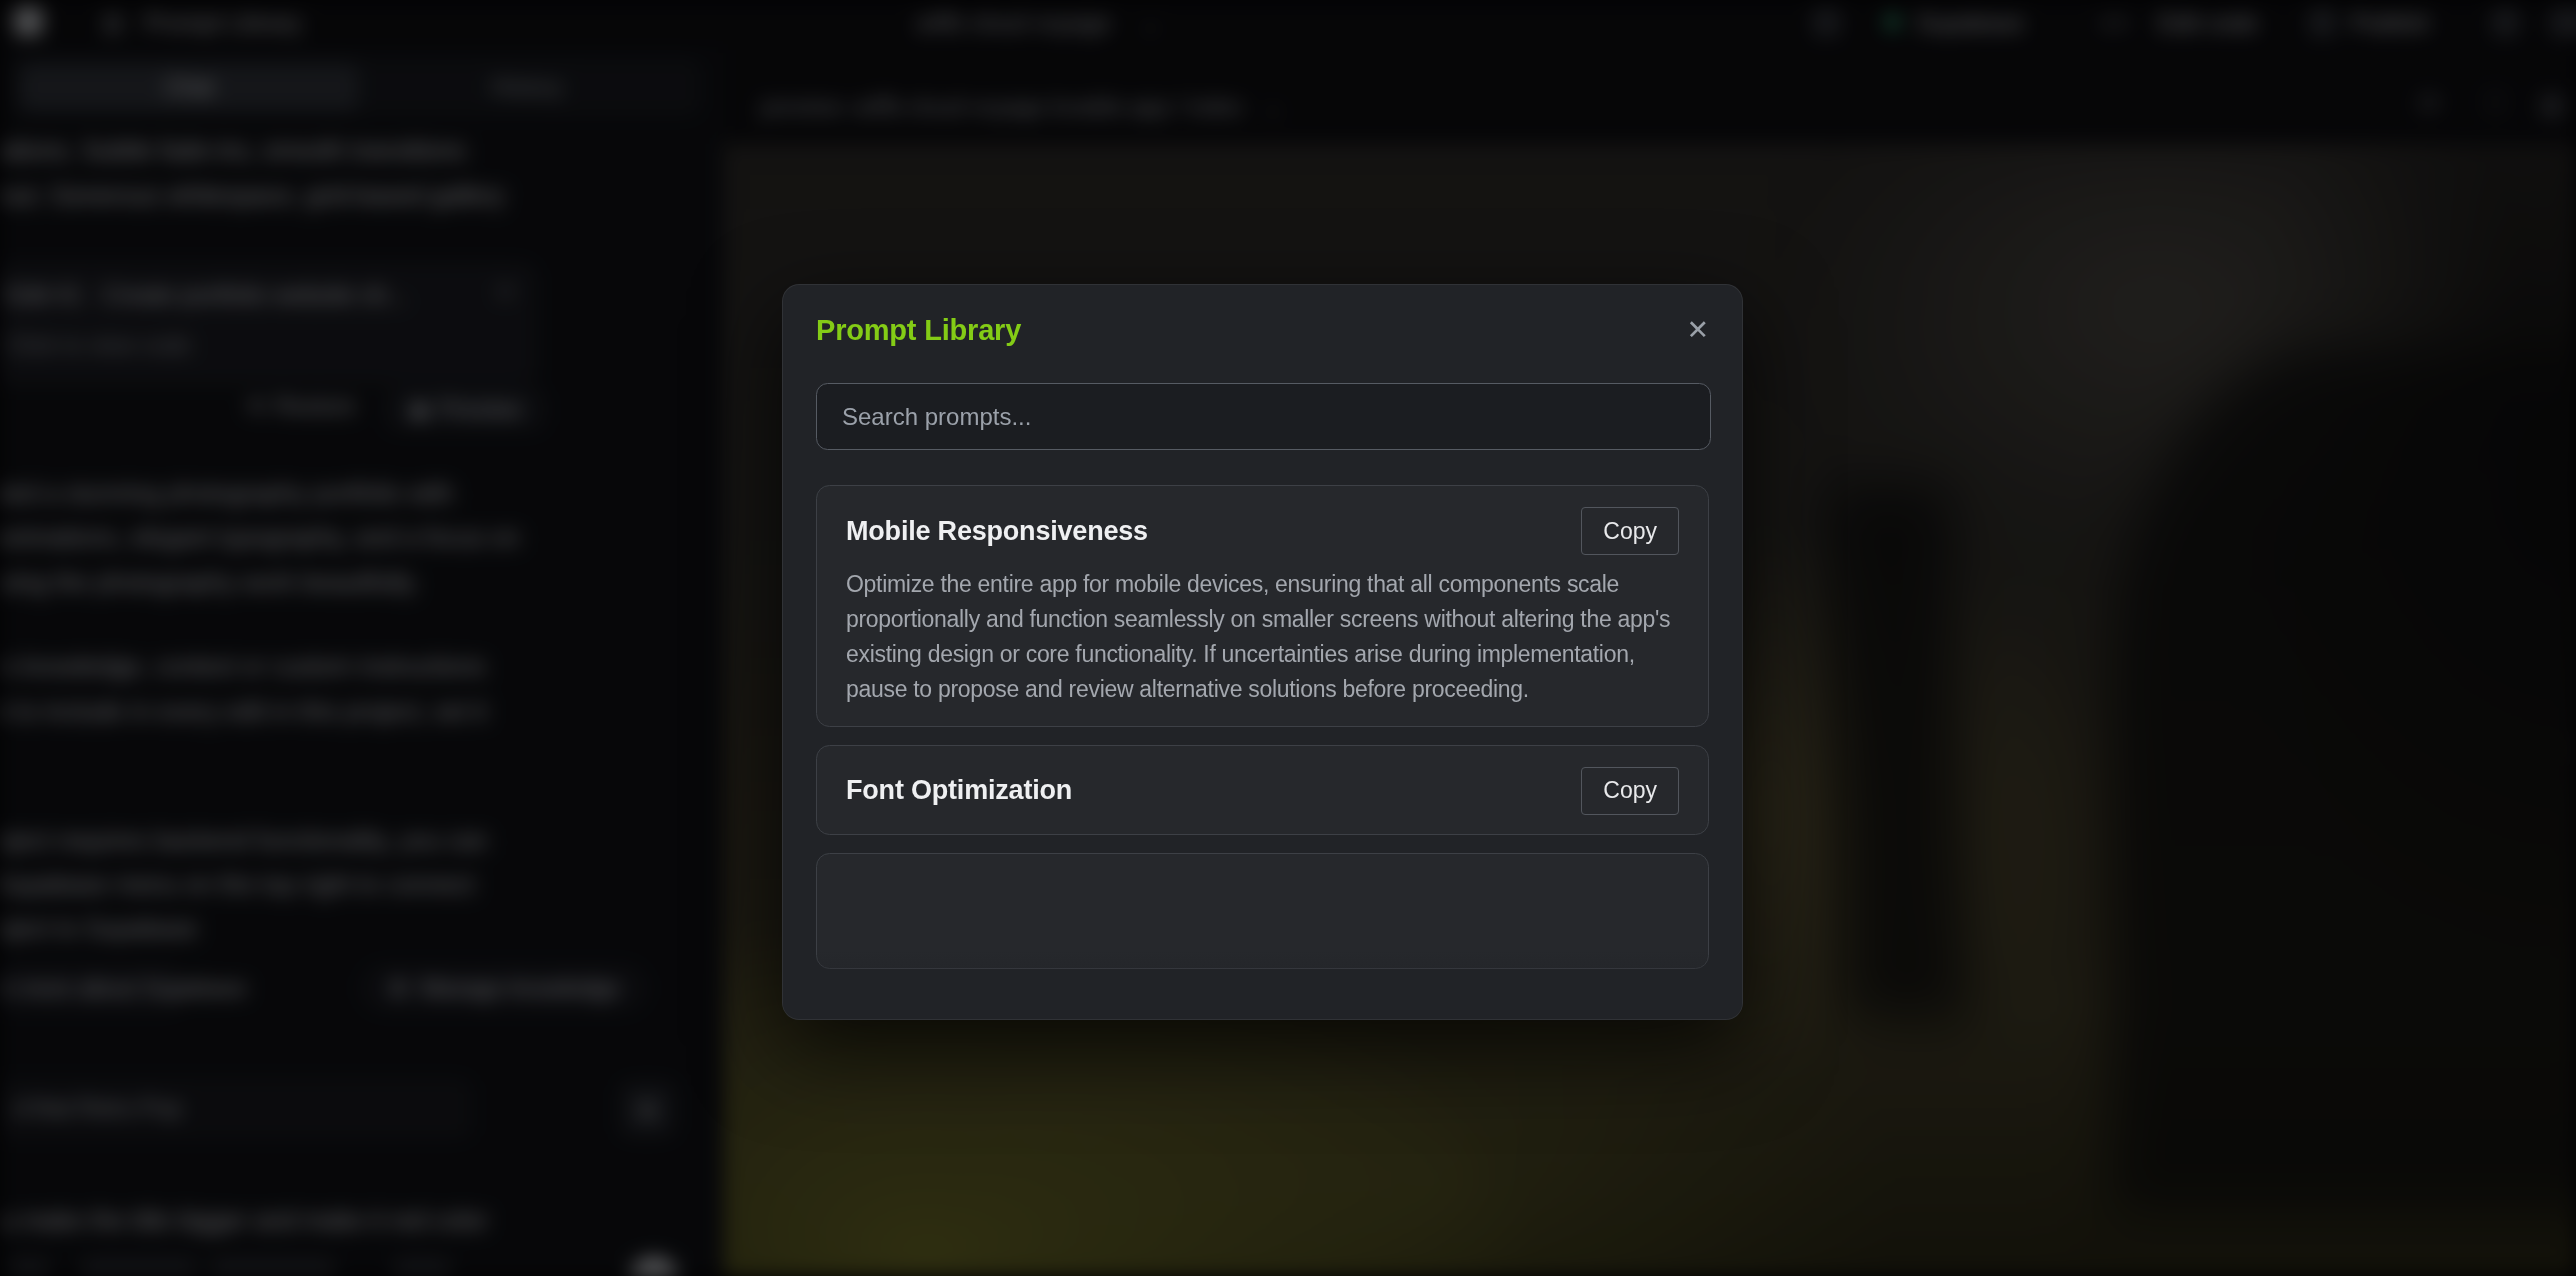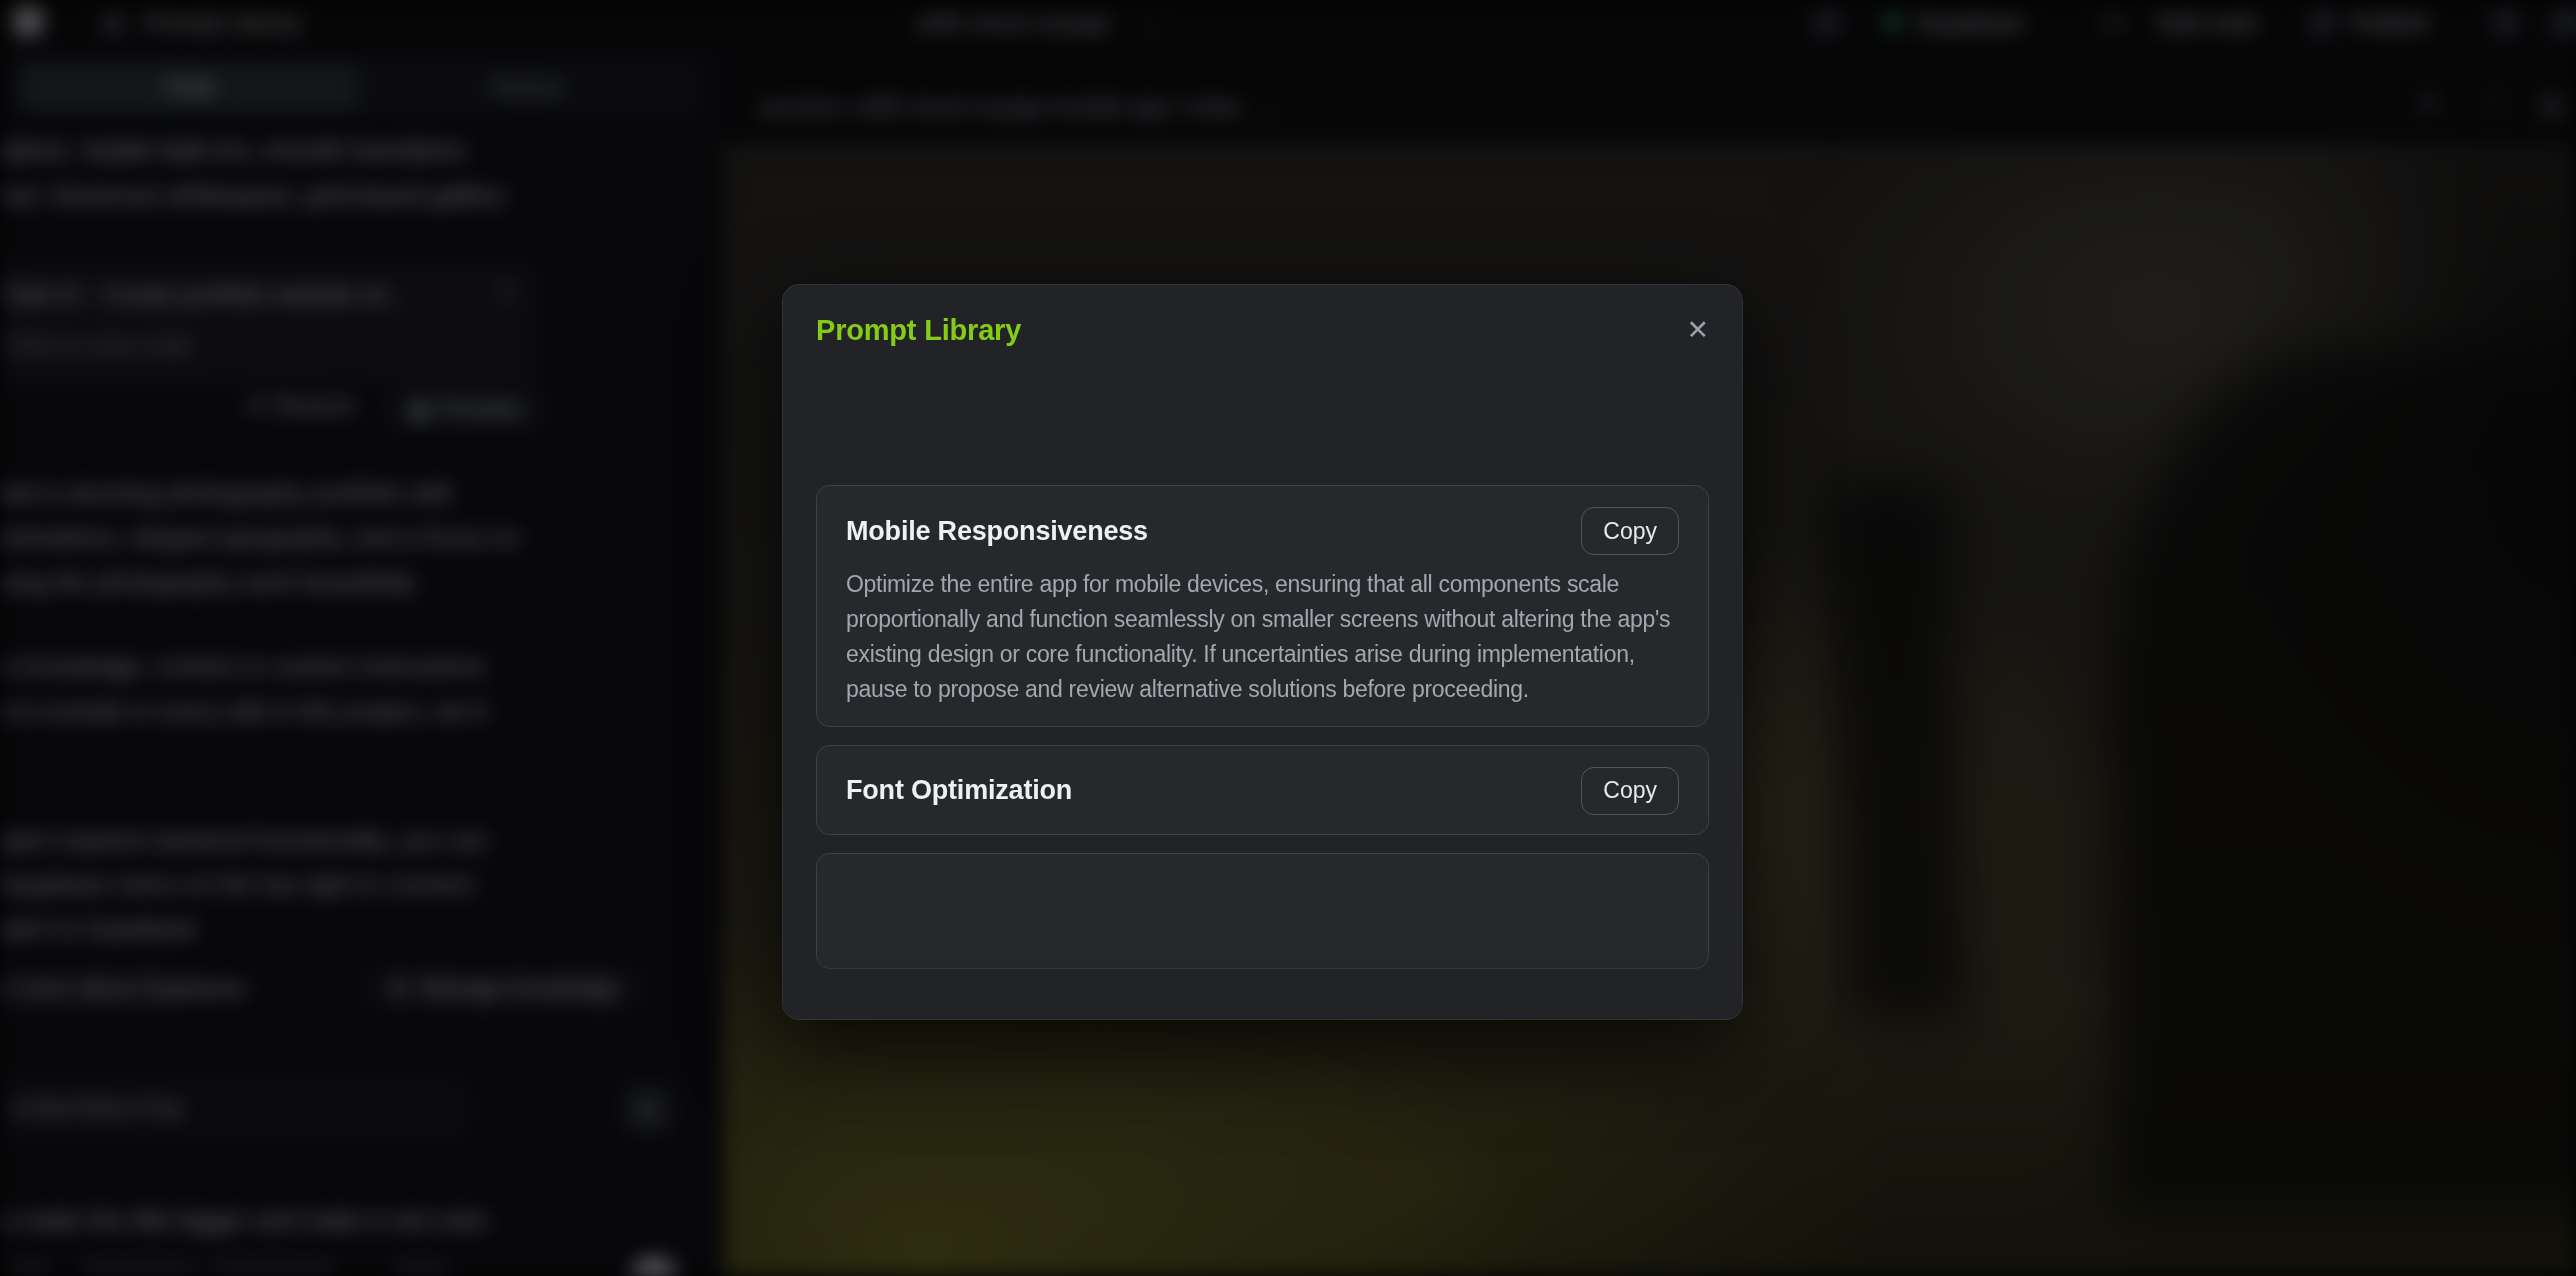--- a/index.html
+++ b/index.html
@@ -96,21 +96,21 @@
                   background:#1b1d21; border:1.4px solid #565b63; border-radius:11.6px;
                   padding:0 25px; font-size:24px; color:#e8e9ea; width:895px;
                   font-family:"Liberation Sans", sans-serif; outline:none; }
   .modal-search::placeholder { color:#9ba1aa; }
   .modal-list { position:absolute; left:33px; right:33px; top:200px; bottom:0; }
   .pcard { background:#26282c; border:1px solid #3d4046; border-radius:13.5px;
            padding:21px 29px 19px 29px; margin-bottom:18.3px; }
   .pcard-head { display:flex; align-items:center; justify-content:space-between; height:48px; }
   .pcard-title { font-size:27px; font-weight:700; letter-spacing:-0.2px; color:#eff0f2; }
   .copy-btn { min-width:92px; height:48px; background:transparent; border:1px solid #52565d;
-              border-radius:13px; color:#e8e9eb; font-size:23px; padding:0 21px;
+              border-radius:4px; color:#e8e9eb; font-size:23px; padding:0 21px;
               font-family:"Liberation Sans", sans-serif; cursor:pointer; }
   .pcard-desc { margin-top:11.6px; font-size:23px; letter-spacing:-0.3px; line-height:35px;
                 color:#a3a7ae; }
   .pcard.stub { height:116px; }
   .modal-fade { position:absolute; left:0; right:0; bottom:0; height:69px; pointer-events:none;
                 background:linear-gradient(180deg, rgba(33,35,39,0), #212327 85%); }
 </style>
 </head>
 <body>
 
@@ -215,20 +215,21 @@
 
   <div class="panel-handle">›</div>
 </div>
 
 <div class="dim"></div>
 
 <div class="modal">
   <div class="modal-title">Prompt Library</div>
   <button class="modal-close">✕</button>
 
+  <input class="modal-search" type="text" value="" placeholder="Search prompts..." style="">
 
   <div class="modal-list">
 
     <div class="pcard">
       <div class="pcard-head">
         <div class="pcard-title">Mobile Responsiveness</div>
         <button class="copy-btn">Copy</button>
       </div>
       <div class="pcard-desc">Optimize the entire app for mobile devices, ensuring that all components scale proportionally and function seamlessly on smaller screens without altering the app's existing design or core functionality. If uncertainties arise during implementation, pause to propose and review alternative solutions before proceeding.</div>
     </div>

